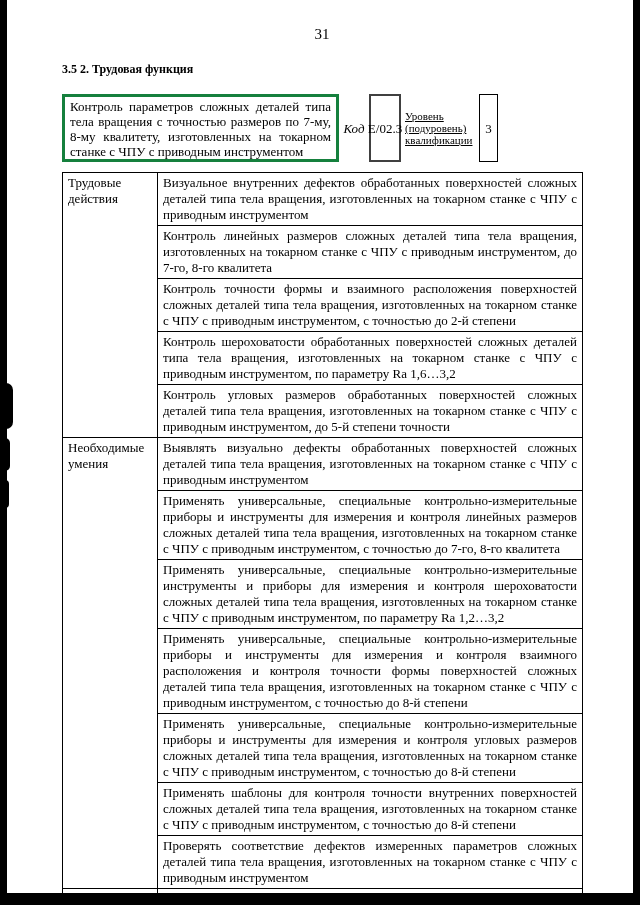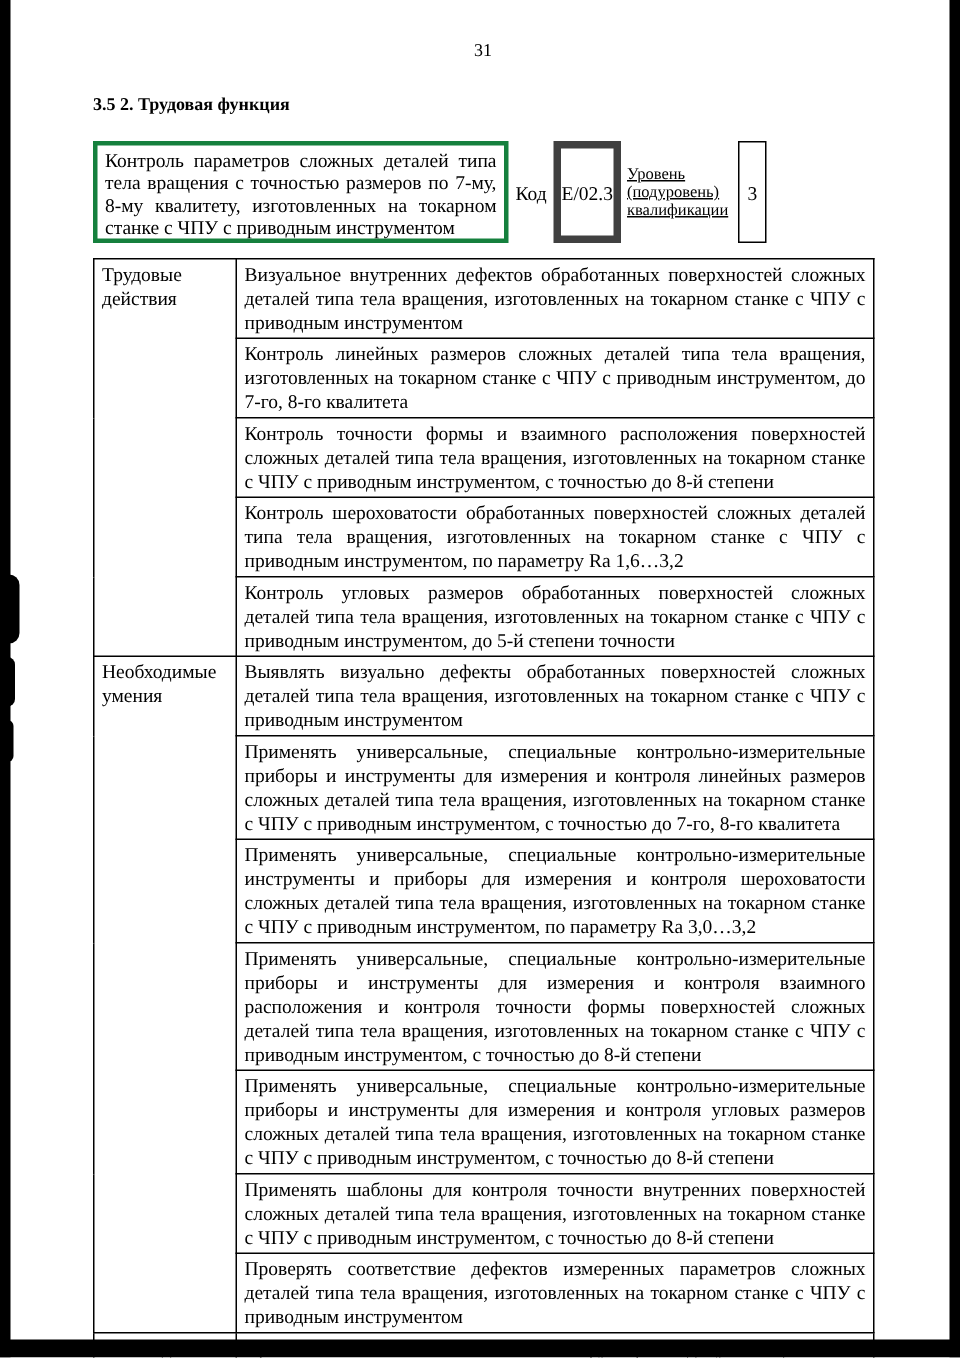--- a/index.html
+++ b/index.html
@@ -15,42 +15,42 @@
   .scan-bar { position:absolute; background:#000; z-index:5; }
   .bar-left   { left:0; top:0; width:7px; height:905px; }
   .bar-right  { right:0; top:0; width:7px; height:905px; }
   .bar-bottom { left:0; bottom:0; width:640px; height:12px; }
   .blob-1 { left:0; top:383px; width:13px; height:46px; border-radius:0 7px 7px 0; }
   .blob-2 { left:0; top:438px; width:10px; height:33px; border-radius:0 5px 5px 0; }
   .blob-3 { left:0; top:480px; width:9px;  height:28px; border-radius:0 4px 4px 0; }
 
   .page-number {
     position:absolute; top:26px; left:62px; width:520px;
-    text-align:center; font-size:12px;
+    text-align:center; font-size:15px;
   }
   .heading {
     position:absolute; top:62px; left:62px;
     font-size:12px; font-weight:bold;
   }
 
   
   .header-table {
     position:absolute; top:94px; left:62px;
     display:flex; align-items:stretch; height:68px;
     font-size:13px; line-height:15px;
   }
   .h-label { display:flex; align-items:center; }
   .name-label  { width:93px; }
   .name-value  {
     width:277px; border:3px solid #15803d;
     padding:2px 5px; text-align:justify;
   }
-  .code-label  { width:30px; justify-content:center; }
+  .code-label  { width:30px; justify-content:center;font-style:italic; }
   .code-value  {
-    width:45px; border:5px solid #404040;
+    width:32px; border:2px solid #404040;
     display:flex; align-items:center; justify-content:center;
   }
   .level-label {
     width:78px; justify-content:center; text-align:left;
     font-size:11px; line-height:12px; padding:0 4px;text-decoration:underline;
   }
   .level-value {
     width:19px; border:1px solid #000;
     display:flex; align-items:center; justify-content:center;
   }
@@ -102,38 +102,38 @@
     </colgroup>
   <tbody>
     <tr>
       <td class="row-label" rowspan="5">Трудовые действия</td>
       <td>Визуальное внутренних дефектов обработанных поверхностей сложных деталей типа тела вращения, изготовленных на токарном станке с ЧПУ с приводным инструментом</td>
     </tr>
     <tr>
       <td>Контроль линейных размеров сложных деталей типа тела вращения, изготовленных на токарном станке с ЧПУ с приводным инструментом, до 7-го, 8-го квалитета</td>
     </tr>
     <tr>
-      <td>Контроль точности формы и взаимного расположения поверхностей сложных деталей типа тела вращения, изготовленных на токарном станке с ЧПУ с приводным инструментом, с точностью до 8-й степени</td>
+      <td>Контроль точности формы и взаимного расположения поверхностей сложных деталей типа тела вращения, изготовленных на токарном станке с ЧПУ с приводным инструментом, с точностью до 2-й степени</td>
     </tr>
     <tr>
       <td>Контроль шероховатости обработанных поверхностей сложных деталей типа тела вращения, изготовленных на токарном станке с ЧПУ с приводным инструментом, по параметру Ra 1,6…3,2</td>
     </tr>
     <tr>
       <td>Контроль угловых размеров обработанных поверхностей сложных деталей типа тела вращения, изготовленных на токарном станке с ЧПУ с приводным инструментом, до 5-й степени точности</td>
     </tr>
 
     <tr>
       <td class="row-label" rowspan="7">Необходимые умения</td>
       <td>Выявлять визуально дефекты обработанных поверхностей сложных деталей типа тела вращения, изготовленных на токарном станке с ЧПУ с приводным инструментом</td>
     </tr>
     <tr>
       <td>Применять универсальные, специальные контрольно-измерительные приборы и инструменты для измерения и контроля линейных размеров сложных деталей типа тела вращения, изготовленных на токарном станке с ЧПУ с приводным инструментом, с точностью до 7-го, 8-го квалитета</td>
     </tr>
     <tr>
-      <td>Применять универсальные, специальные контрольно-измерительные инструменты и приборы для измерения и контроля шероховатости сложных деталей типа тела вращения, изготовленных на токарном станке с ЧПУ с приводным инструментом, по параметру Ra 3,0…3,2</td>
+      <td>Применять универсальные, специальные контрольно-измерительные инструменты и приборы для измерения и контроля шероховатости сложных деталей типа тела вращения, изготовленных на токарном станке с ЧПУ с приводным инструментом, по параметру Ra 1,2…3,2</td>
     </tr>
     <tr>
       <td>Применять универсальные, специальные контрольно-измерительные приборы и инструменты для измерения и контроля взаимного расположения и контроля точности формы поверхностей сложных деталей типа тела вращения, изготовленных на токарном станке с ЧПУ с приводным инструментом, с точностью до 8-й степени</td>
     </tr>
     <tr>
       <td>Применять универсальные, специальные контрольно-измерительные приборы и инструменты для измерения и контроля угловых размеров сложных деталей типа тела вращения, изготовленных на токарном станке с ЧПУ с приводным инструментом, с точностью до 8-й степени</td>
     </tr>
     <tr>
       <td>Применять шаблоны для контроля точности внутренних поверхностей сложных деталей типа тела вращения, изготовленных на токарном станке с ЧПУ с приводным инструментом, с точностью до 8-й степени</td>
     </tr>

